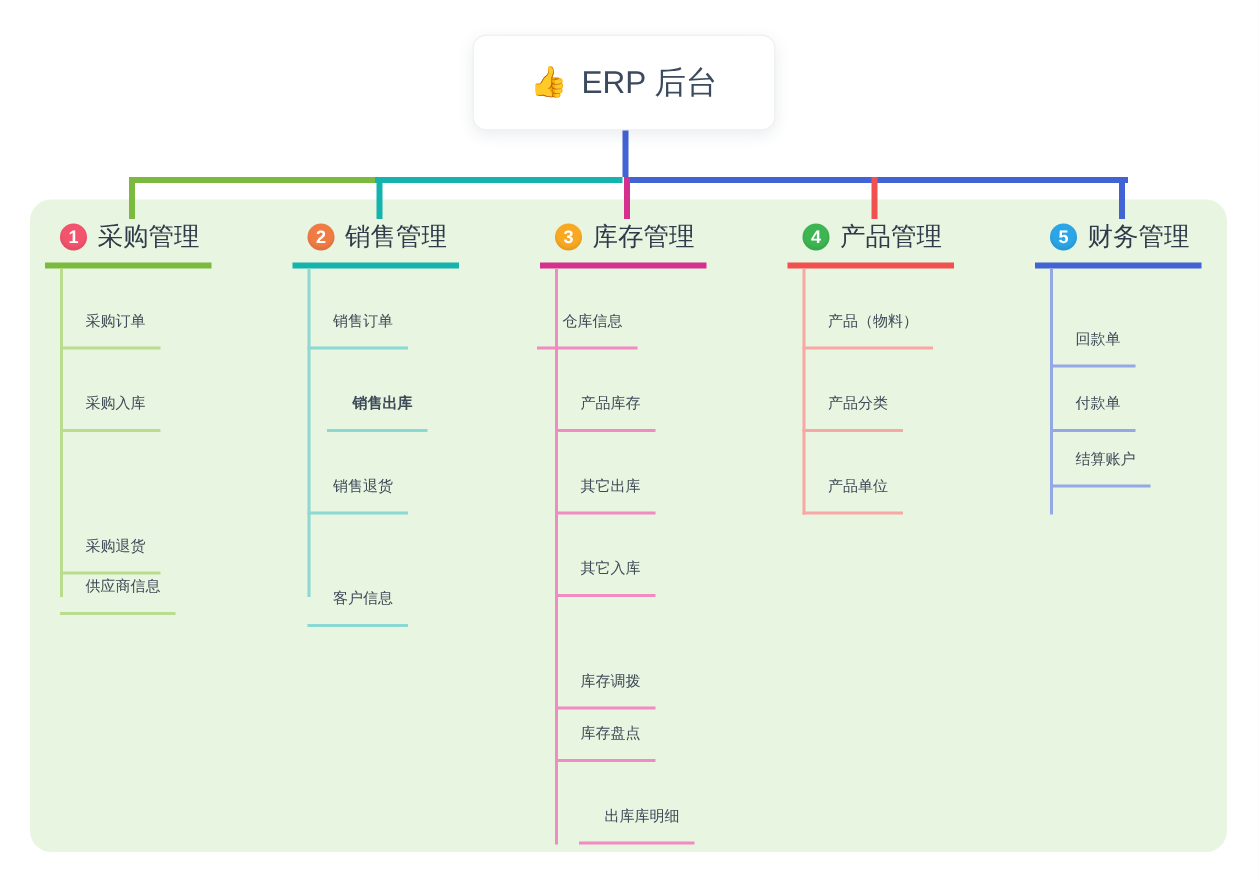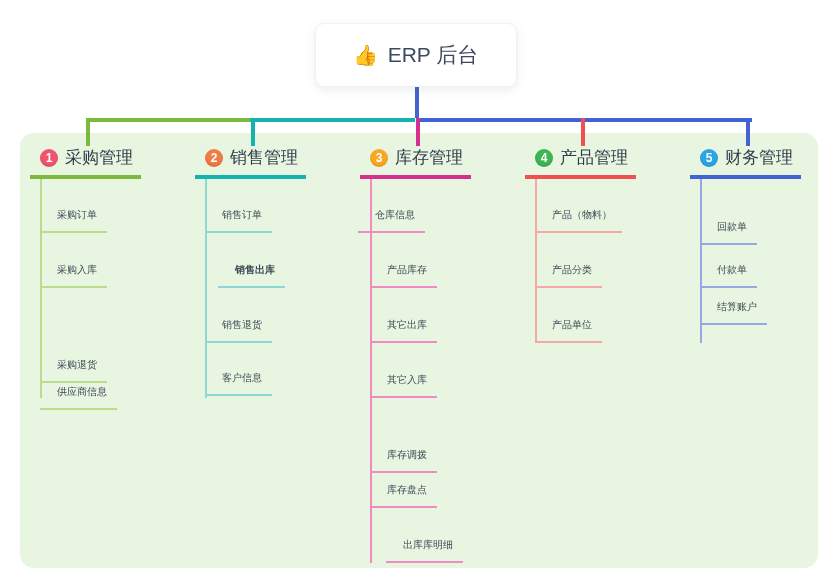--- a/index.html
+++ b/index.html
@@ -66,21 +66,21 @@
     <div class="child-item" style="left: 40px; top: 382px; border-bottom-color: rgb(185, 221, 141);">供应商信息</div>
     <div class="drop" style="left: 251px; background: rgb(20, 179, 174);"></div>
     <div class="branch-title" style="left: 195px; top: 147px; border-bottom-color: rgb(20, 179, 174);">
       <span class="badge" style="background: rgb(239, 123, 69);">2</span>
       <span>销售管理</span>
     </div>
     <div class="rail" style="left: 205px; top: 179px; height: 219px; background: rgb(140, 216, 210);"></div>
     <div class="child-item" style="left: 205px; top: 205px; border-bottom-color: rgb(140, 216, 210);">销售订单</div>
     <div class="child-item" style="left: 218px; top: 260px; border-bottom-color: rgb(140, 216, 210); font-weight: bold;">销售出库</div>
     <div class="child-item" style="left: 205px; top: 315px; border-bottom-color: rgb(140, 216, 210);">销售退货</div>
-    <div class="child-item" style="left: 205px; top: 368px; border-bottom-color: rgb(140, 216, 210);">客户信息</div>
+    <div class="child-item" style="left: 205px; top: 390px; border-bottom-color: rgb(140, 216, 210);">客户信息</div>
     <div class="drop" style="left: 416px; background: rgb(214, 48, 143);"></div>
     <div class="branch-title" style="left: 360px; top: 147px; border-bottom-color: rgb(214, 48, 143);">
       <span class="badge" style="background: rgb(249, 168, 34);">3</span>
       <span>库存管理</span>
     </div>
     <div class="rail" style="left: 370px; top: 179px; height: 384px; background: rgb(240, 140, 194);"></div>
     <div class="child-item" style="left: 358px; top: 205px; border-bottom-color: rgb(240, 140, 194);">仓库信息</div>
     <div class="child-item" style="left: 370px; top: 315px; border-bottom-color: rgb(240, 140, 194);">其它出库</div>
     <div class="child-item" style="left: 370px; top: 260px; border-bottom-color: rgb(240, 140, 194);">产品库存</div>
     <div class="child-item" style="left: 370px; top: 370px; border-bottom-color: rgb(240, 140, 194);">其它入库</div>

